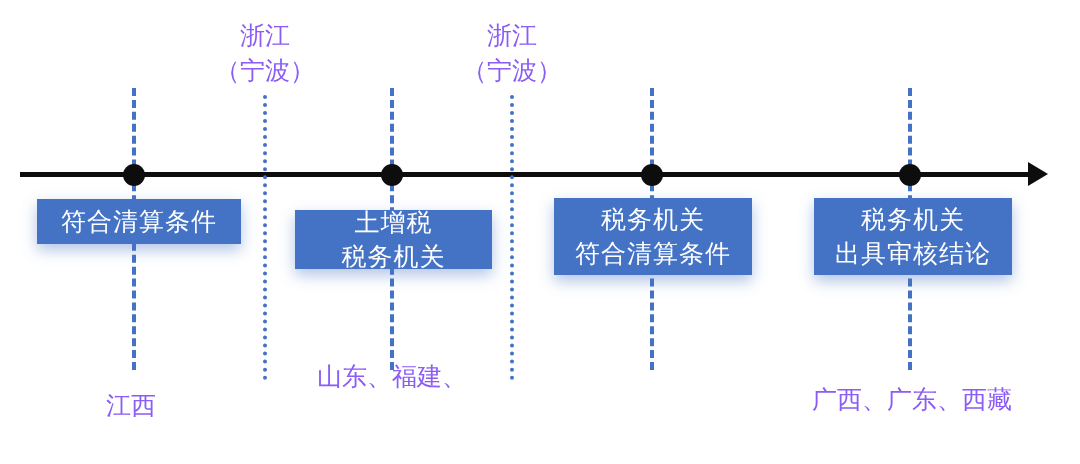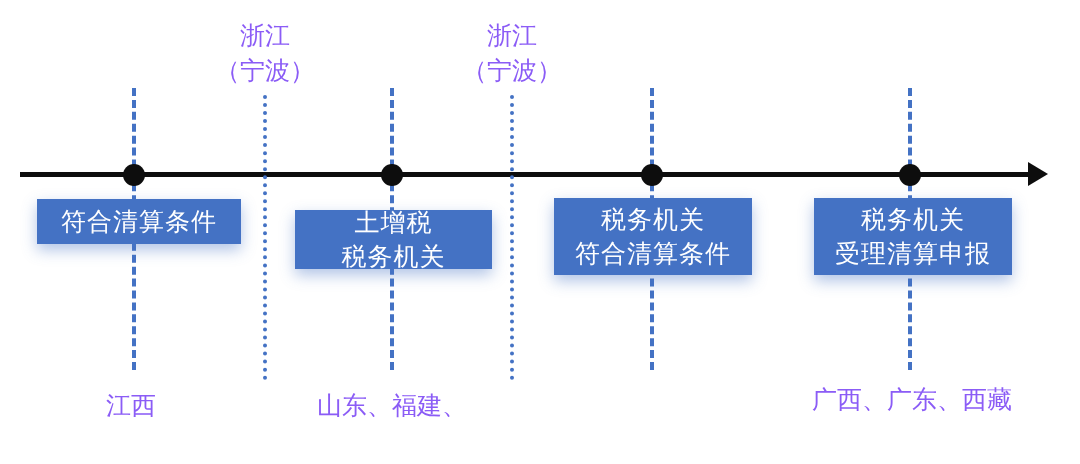--- a/index.html
+++ b/index.html
@@ -132,35 +132,35 @@
     <span class="ln">税务机关</span>
   </div>
 
   <div class="stage-box" style="left: 554px; top: 198px; width: 198px; height: 77px;">
     <span class="ln">税务机关</span>
     <span class="ln">符合清算条件</span>
   </div>
 
   <div class="stage-box" style="left: 814px; top: 198px; width: 198px; height: 77px;">
     <span class="ln">税务机关</span>
-    <span class="ln">受理清算申报</span>
+    <span class="ln">出具审核结论</span>
   </div>
 
   <div class="caption" style="left: 265px; top: 18px;">
     <span class="ln">浙江</span>
     <span class="ln">（宁波）</span>
   </div>
   <div class="caption" style="left: 512px; top: 18px;">
     <span class="ln">浙江</span>
     <span class="ln">（宁波）</span>
   </div>
 
   <div class="caption" style="left: 131px; top: 388px;">
     <span class="ln">江西</span>
   </div>
-  <div class="caption" style="left: 392px; top: 388px;">
+  <div class="caption" style="left: 392px; top: 359px;">
     <span class="ln">山东、福建、</span>
   </div>
   <div class="caption" style="left: 912px; top: 382px;">
     <span class="ln">广西、广东、西藏</span>
   </div>
 
 </div>
 
 </body></html>

